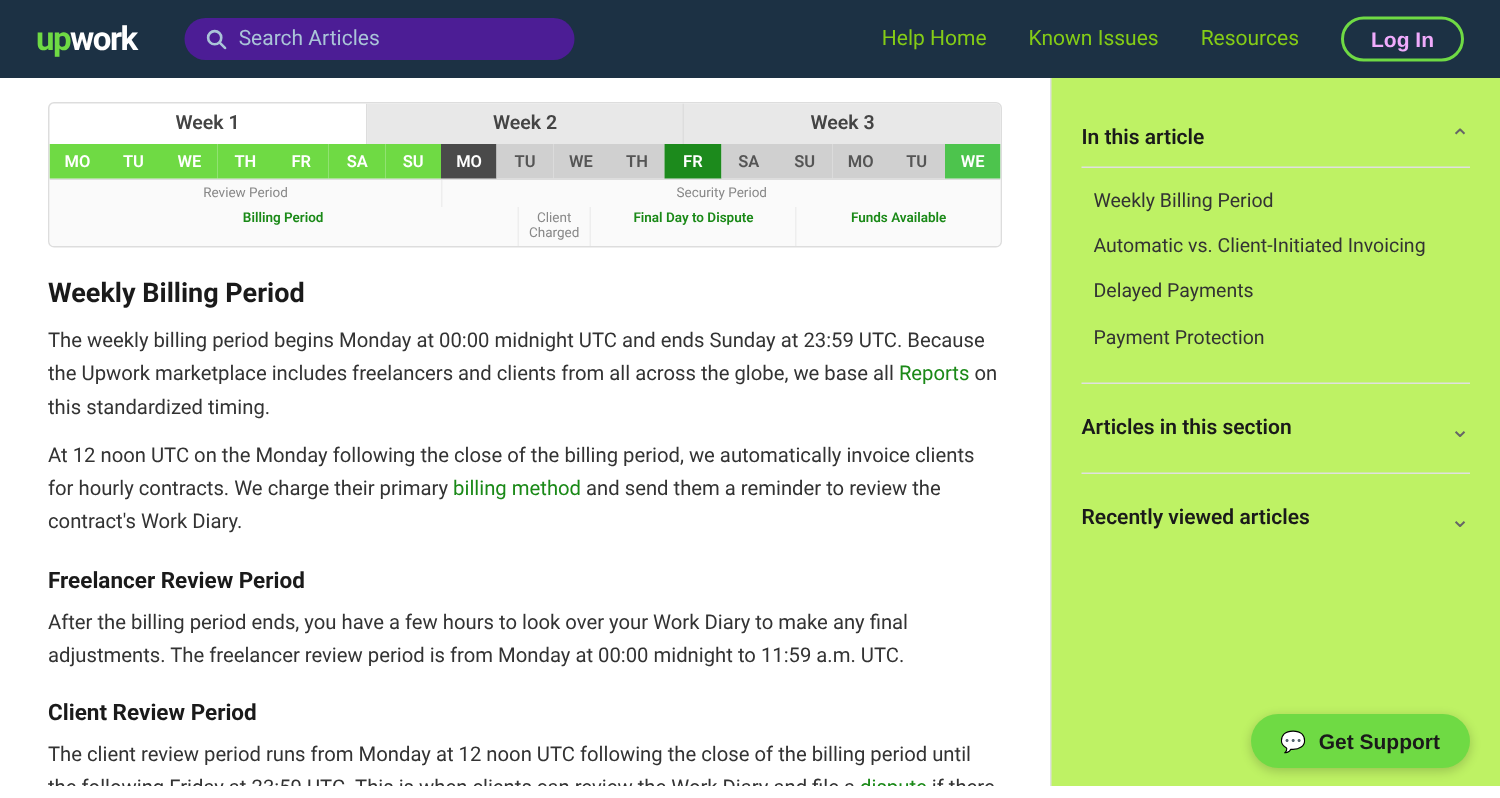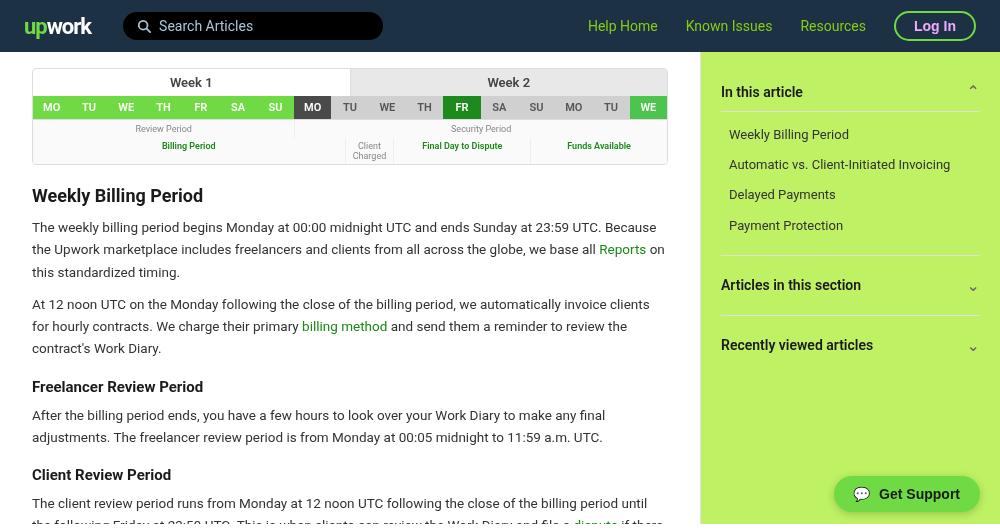--- a/index.html
+++ b/index.html
@@ -26,21 +26,21 @@
       color: #fff;
       font-size: 22px;
       font-weight: 700;
       letter-spacing: -1px;
       margin-right: 12px;
     }
     .logo span { color: #6fda44; }
     .search-bar {
       flex: 1;
       max-width: 260px;
-      background: #000000;
+      background: #4c1d95;
       border-radius: 20px;
       display: flex;
       align-items: center;
       padding: 6px 14px;
       gap: 8px;
       cursor: text;
     }
     .search-bar svg { flex-shrink: 0; }
     .search-label {
       color: #aac4d8;
@@ -269,20 +269,21 @@
 </header>
 
 <div class="main-layout">
 
   <div class="content">
 
     <div class="billing-chart">
       <div class="weeks-header">
         <div class="week-col">Week 1</div>
         <div class="week-col active">Week 2</div>
+        <div class="week-col active">Week 3</div>
       </div>
       <div class="days-row">
 
         <div class="day-cell">MO</div>
         <div class="day-cell">TU</div>
         <div class="day-cell">WE</div>
         <div class="day-cell">TH</div>
         <div class="day-cell">FR</div>
         <div class="day-cell">SA</div>
         <div class="day-cell">SU</div>
@@ -317,21 +318,21 @@
       <a class="link">Reports</a>
       <span>on this standardized timing.</span>
     </p>
     <p class="para">
       <span>At 12 noon UTC on the Monday following the close of the billing period, we automatically invoice clients for hourly contracts. We charge their primary</span>
       <a class="link">billing method</a>
       <span>and send them a reminder to review the contract's Work Diary.</span>
     </p>
 
     <h3 class="section-sub">Freelancer Review Period</h3>
-    <p class="para">After the billing period ends, you have a few hours to look over your Work Diary to make any final adjustments. The freelancer review period is from Monday at 00:05 midnight to 11:59 a.m. UTC.</p>
+    <p class="para">After the billing period ends, you have a few hours to look over your Work Diary to make any final adjustments. The freelancer review period is from Monday at 00:00 midnight to 11:59 a.m. UTC.</p>
 
     <h3 class="section-sub">Client Review Period</h3>
     <p class="para">
       <span>The client review period runs from Monday at 12 noon UTC following the close of the billing period until the following Friday at 23:59 UTC. This is when clients can review the Work Diary and file a</span>
       <a class="link">dispute</a>
       <span>if there is a problem.</span>
     </p>
   </div>
 
   <aside class="sidebar">

